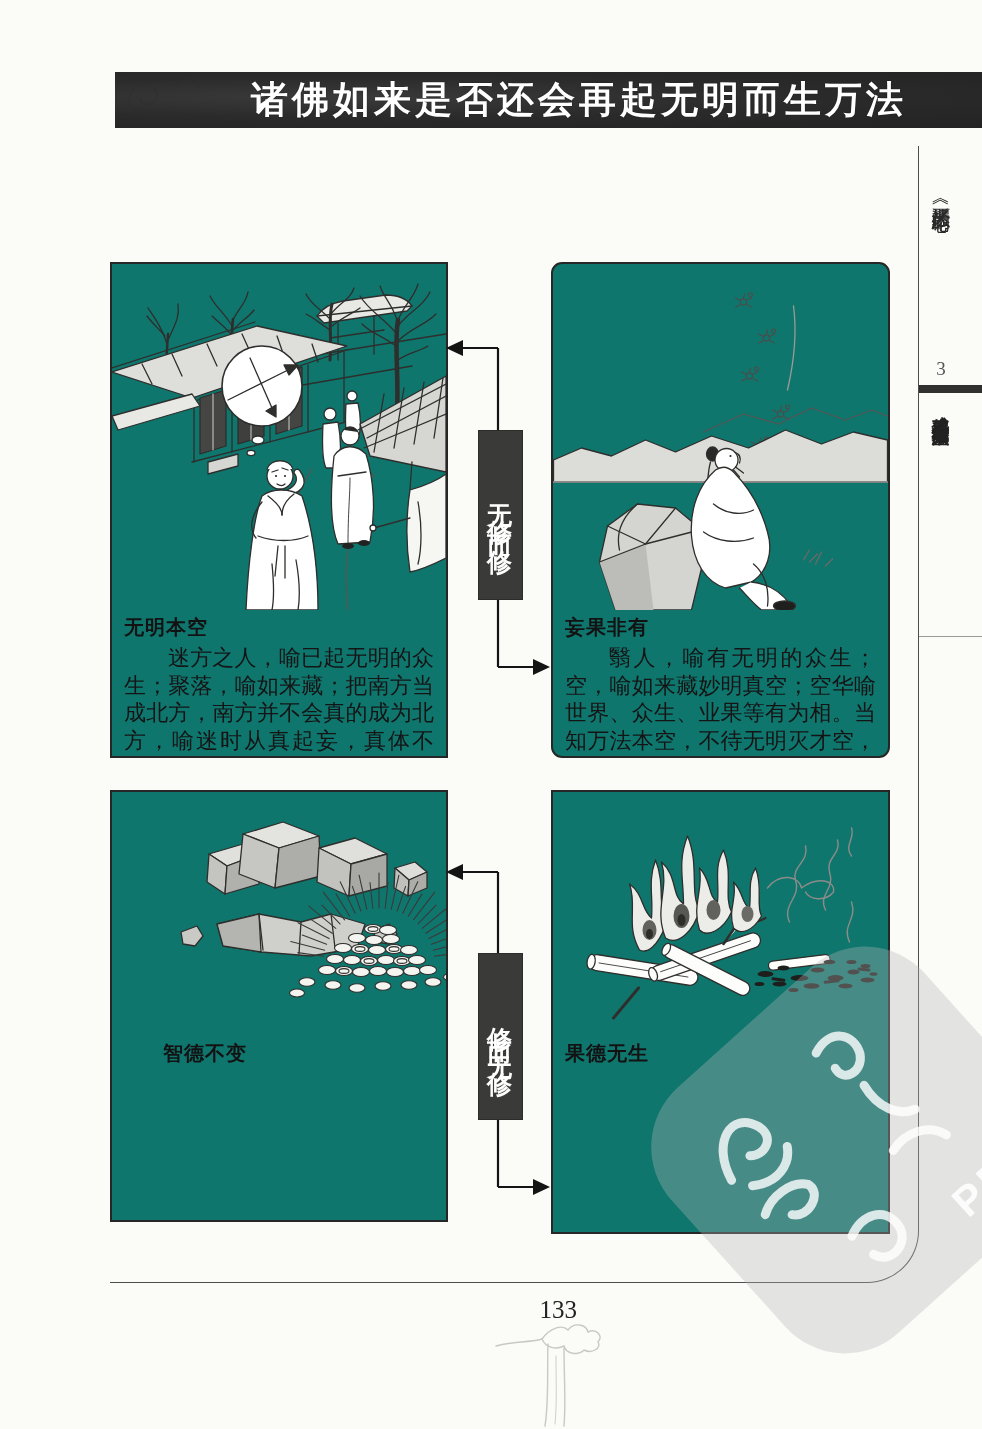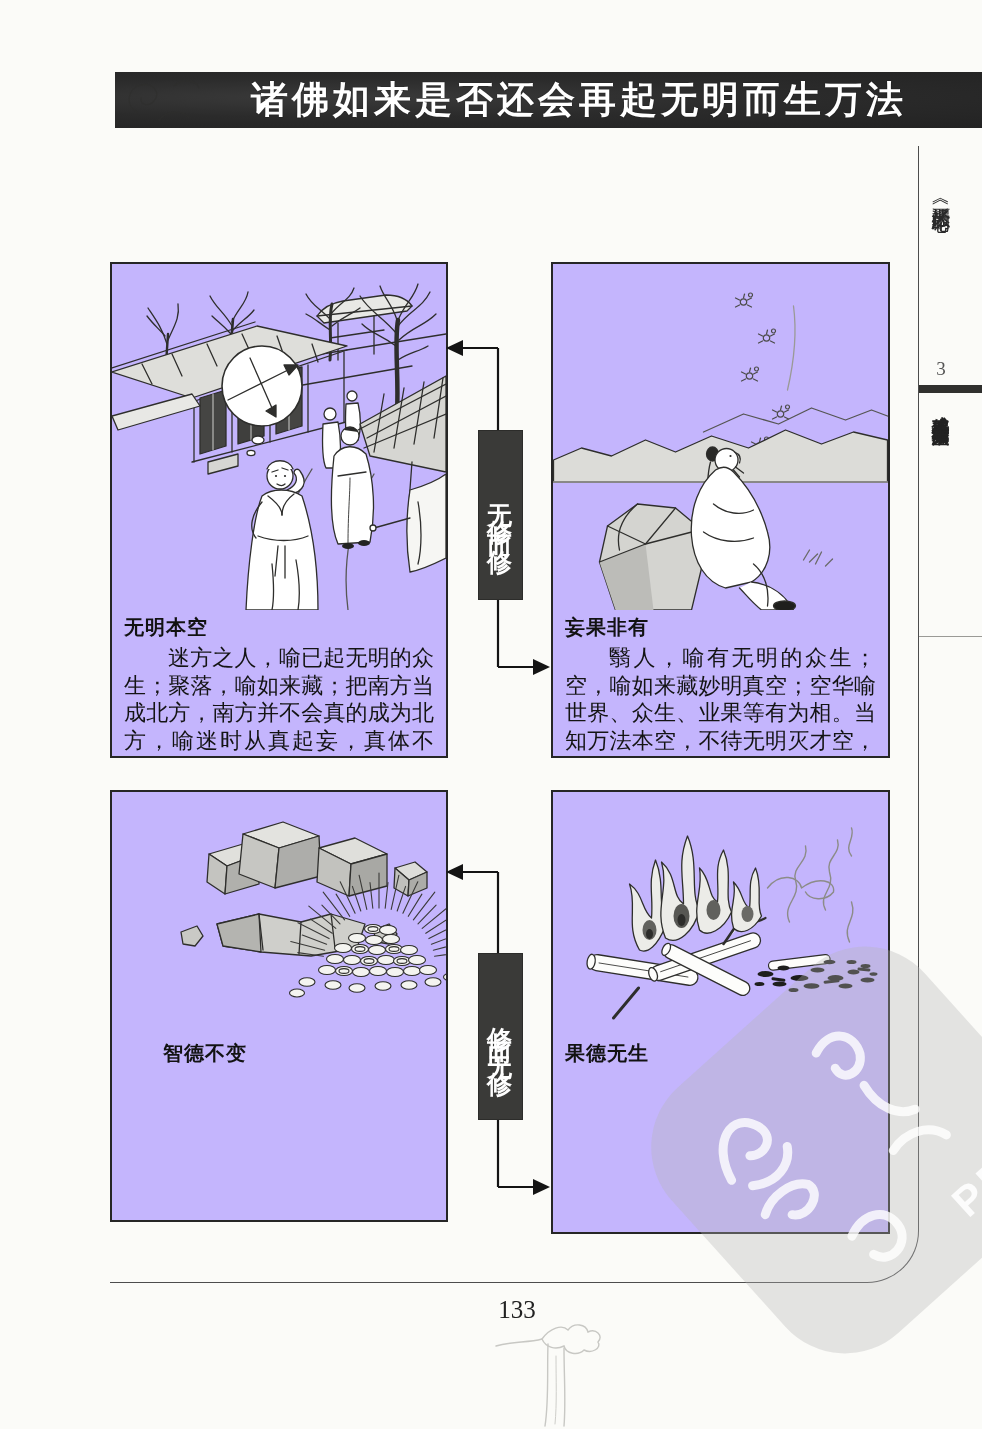--- a/index.html
+++ b/index.html
@@ -19,43 +19,43 @@
   .frame{position:absolute;left:110px;top:146px;width:808px;height:1136px;
          border-right:1.5px solid #4d4d4d;border-bottom:1.5px solid #4d4d4d;
          border-bottom-right-radius:52px;}
   .v{writing-mode:vertical-rl;line-height:1;position:absolute;white-space:nowrap;}
   .sb-title{left:931px;top:192px;font-size:18.5px;letter-spacing:1px;color:#2a2a2a;font-weight:500;}
   .sb-num{position:absolute;left:933px;top:358px;width:16px;text-align:center;font-size:19px;color:#555;}
   .sb-divider{position:absolute;left:919px;top:385px;width:63px;height:8px;background:#30302e;}
   .sb-chapter{left:931px;top:403px;font-size:17.5px;letter-spacing:1px;font-weight:bold;color:#222;}
   .sb-line{position:absolute;left:919px;top:636px;width:63px;height:1px;background:#9a9a96;}
   
-  .panel{position:absolute;border:2px solid #262626;background:#c4b5fd;box-sizing:border-box;
+  .panel{position:absolute;border:2px solid #262626;background:#0f766e;box-sizing:border-box;
          display:flex;flex-direction:column;overflow:hidden;}
   .panel-1{left:110px;top:262px;width:338px;height:496px;}
-  .panel-2{left:551px;top:262px;width:339px;height:496px;}
+  .panel-2{left:551px;top:262px;width:339px;height:496px;border-radius:11px;}
   .panel-3{left:110px;top:790px;width:338px;height:432px;padding-left:39px;}
   .panel-4{left:551px;top:790px;width:339px;height:444px;gap:8px;}
   .illu{display:block;flex:0 0 auto;}
   .ptitle{margin:4px 0 0 12px;font-size:20px;font-weight:bold;color:#121212;
           font-family:"Liberation Sans",sans-serif;letter-spacing:1px;}
   .pbody{margin:3px 12px 0 12px;font-size:22px;line-height:27.5px;text-align:justify;
          text-indent:2em;color:#141414;}
   
   .conn{position:absolute;overflow:visible;}
   .conn line{stroke:#141414;stroke-width:2.2px;}
   .conn polygon{fill:#141414;}
   .bar{position:absolute;width:45px;background:#3a3a38;display:flex;align-items:center;
        justify-content:center;writing-mode:vertical-rl;color:#fff;font-weight:bold;
        font-family:"Liberation Sans",sans-serif;font-size:25px;letter-spacing:15px;
        box-shadow:0 0 0 1px #2c2c2a inset;}
   .bar-1{left:478px;top:430px;height:170px;}
   .bar-2{left:478px;top:953px;height:167px;}
   
-  .pagenum{position:absolute;left:457px;top:1296px;width:120px;text-align:center;
+  .pagenum{position:absolute;left:457px;top:1296px;width:120px;text-align:right;
            font-size:25px;color:#222;}
   .tree-sketch{position:absolute;left:488px;top:1316px;}
   
   .watermark{position:absolute;left:685px;top:985px;width:340px;height:330px;border-radius:80px;
              background:rgba(183,183,181,0.34);transform:rotate(-42deg);z-index:30;
              pointer-events:none;}
   .wm-seal{position:absolute;left:10px;top:5px;}
   .wm-text{position:absolute;right:26px;bottom:28px;font-family:"Liberation Sans",sans-serif;
            font-weight:bold;font-size:42px;letter-spacing:5px;color:rgba(255,255,255,0.88);}
   

